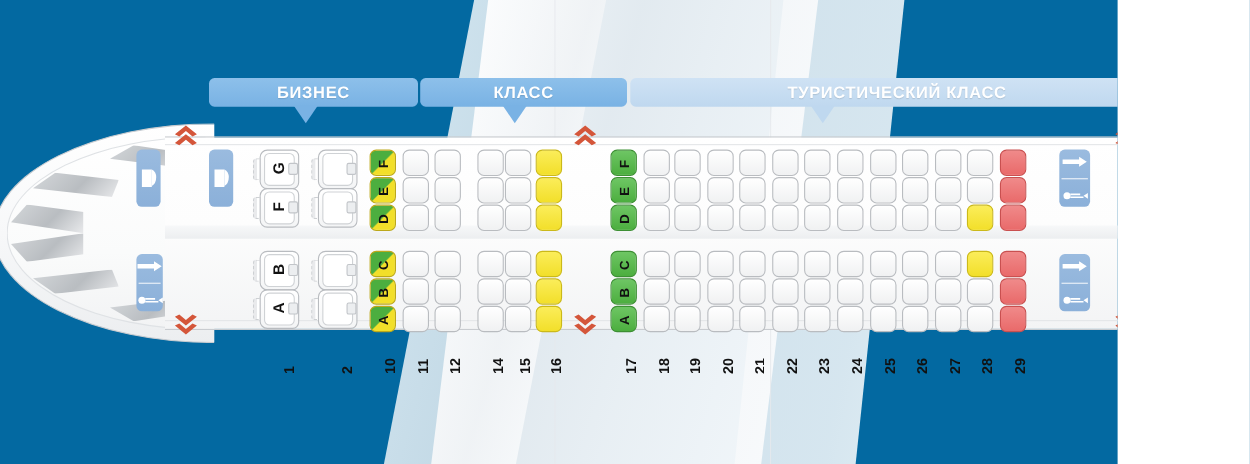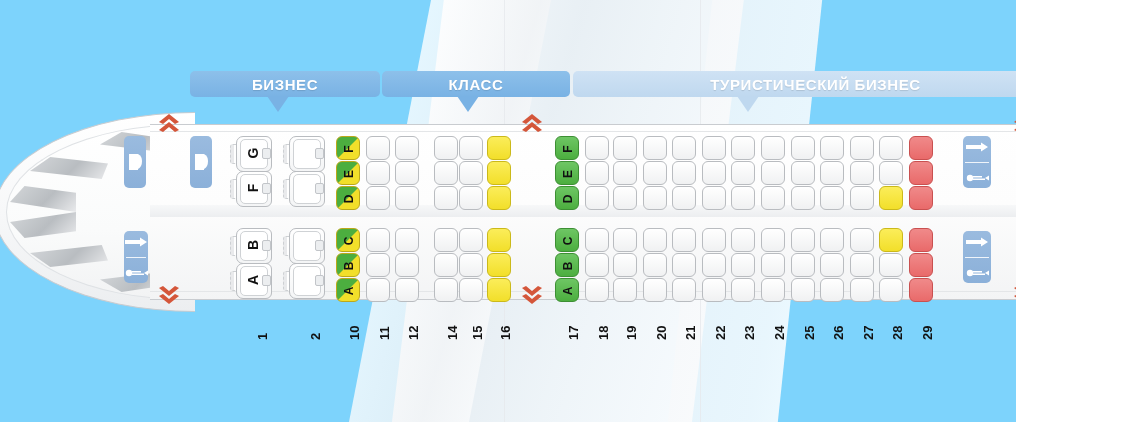--- a/index.html
+++ b/index.html
@@ -1,17 +1,17 @@
 <!DOCTYPE html>
 <html><head>
 <meta charset="utf-8">
 <style>
   html,body{margin:0;padding:0;background:#ffffff;}
   body{font-family:"Liberation Sans", sans-serif;}
-  #stage{position:relative;width:1016px;height:422px;overflow:hidden;background:#7dd3fc;text-align:center;}
+  #stage{position:relative;width:1016px;height:422px;overflow:hidden;background:#0369a1;text-align:center;}
 
   
   .wing{position:absolute;pointer-events:none;}
   .wing-a{left:418px;top:-10px;width:300px;height:440px;
     background:linear-gradient(100deg,#fbfcfd 0%,#eef1f4 38%,#f4f6f8 60%,#fdfdfe 100%);
     transform:skewX(-7deg);opacity:.95;}
   .wing-b{left:390px;top:0px;width:120px;height:422px;
     background:linear-gradient(95deg,#ffffff 0%,#f2f4f6 70%,#fafbfc 100%);
     transform:skewX(-11deg);opacity:.8;}
   .wing-c{left:690px;top:0px;width:110px;height:422px;
@@ -130,21 +130,21 @@
   <div id="banner-layer">
       <div class="banner b1" style="left: 190px; top: 71px; width: 190px;">
         <span>БИЗНЕС</span>
       </div>
       <div class="ptr p1" style="left: 267px; top: 96px;"></div>
       <div class="banner b2" style="left: 382px; top: 71px; width: 188px;">
         <span>КЛАСС</span>
       </div>
       <div class="ptr p2" style="left: 457px; top: 96px;"></div>
       <div class="banner b3" style="left: 573px; top: 71px; width: 485px;">
-        <span>ТУРИСТИЧЕСКИЙ   БИЗНЕС</span>
+        <span>ТУРИСТИЧЕСКИЙ   КЛАСС</span>
       </div>
       <div class="ptr p3" style="left: 737px; top: 96px;"></div>
     </div>
 
   <div class="nose"></div>
   <div class="nose-inner"></div>
   <div class="cock ck1"></div>
   <div class="cock ck2"></div>
   <div class="cock ck3"></div>
   <div class="cock ck4"></div>

